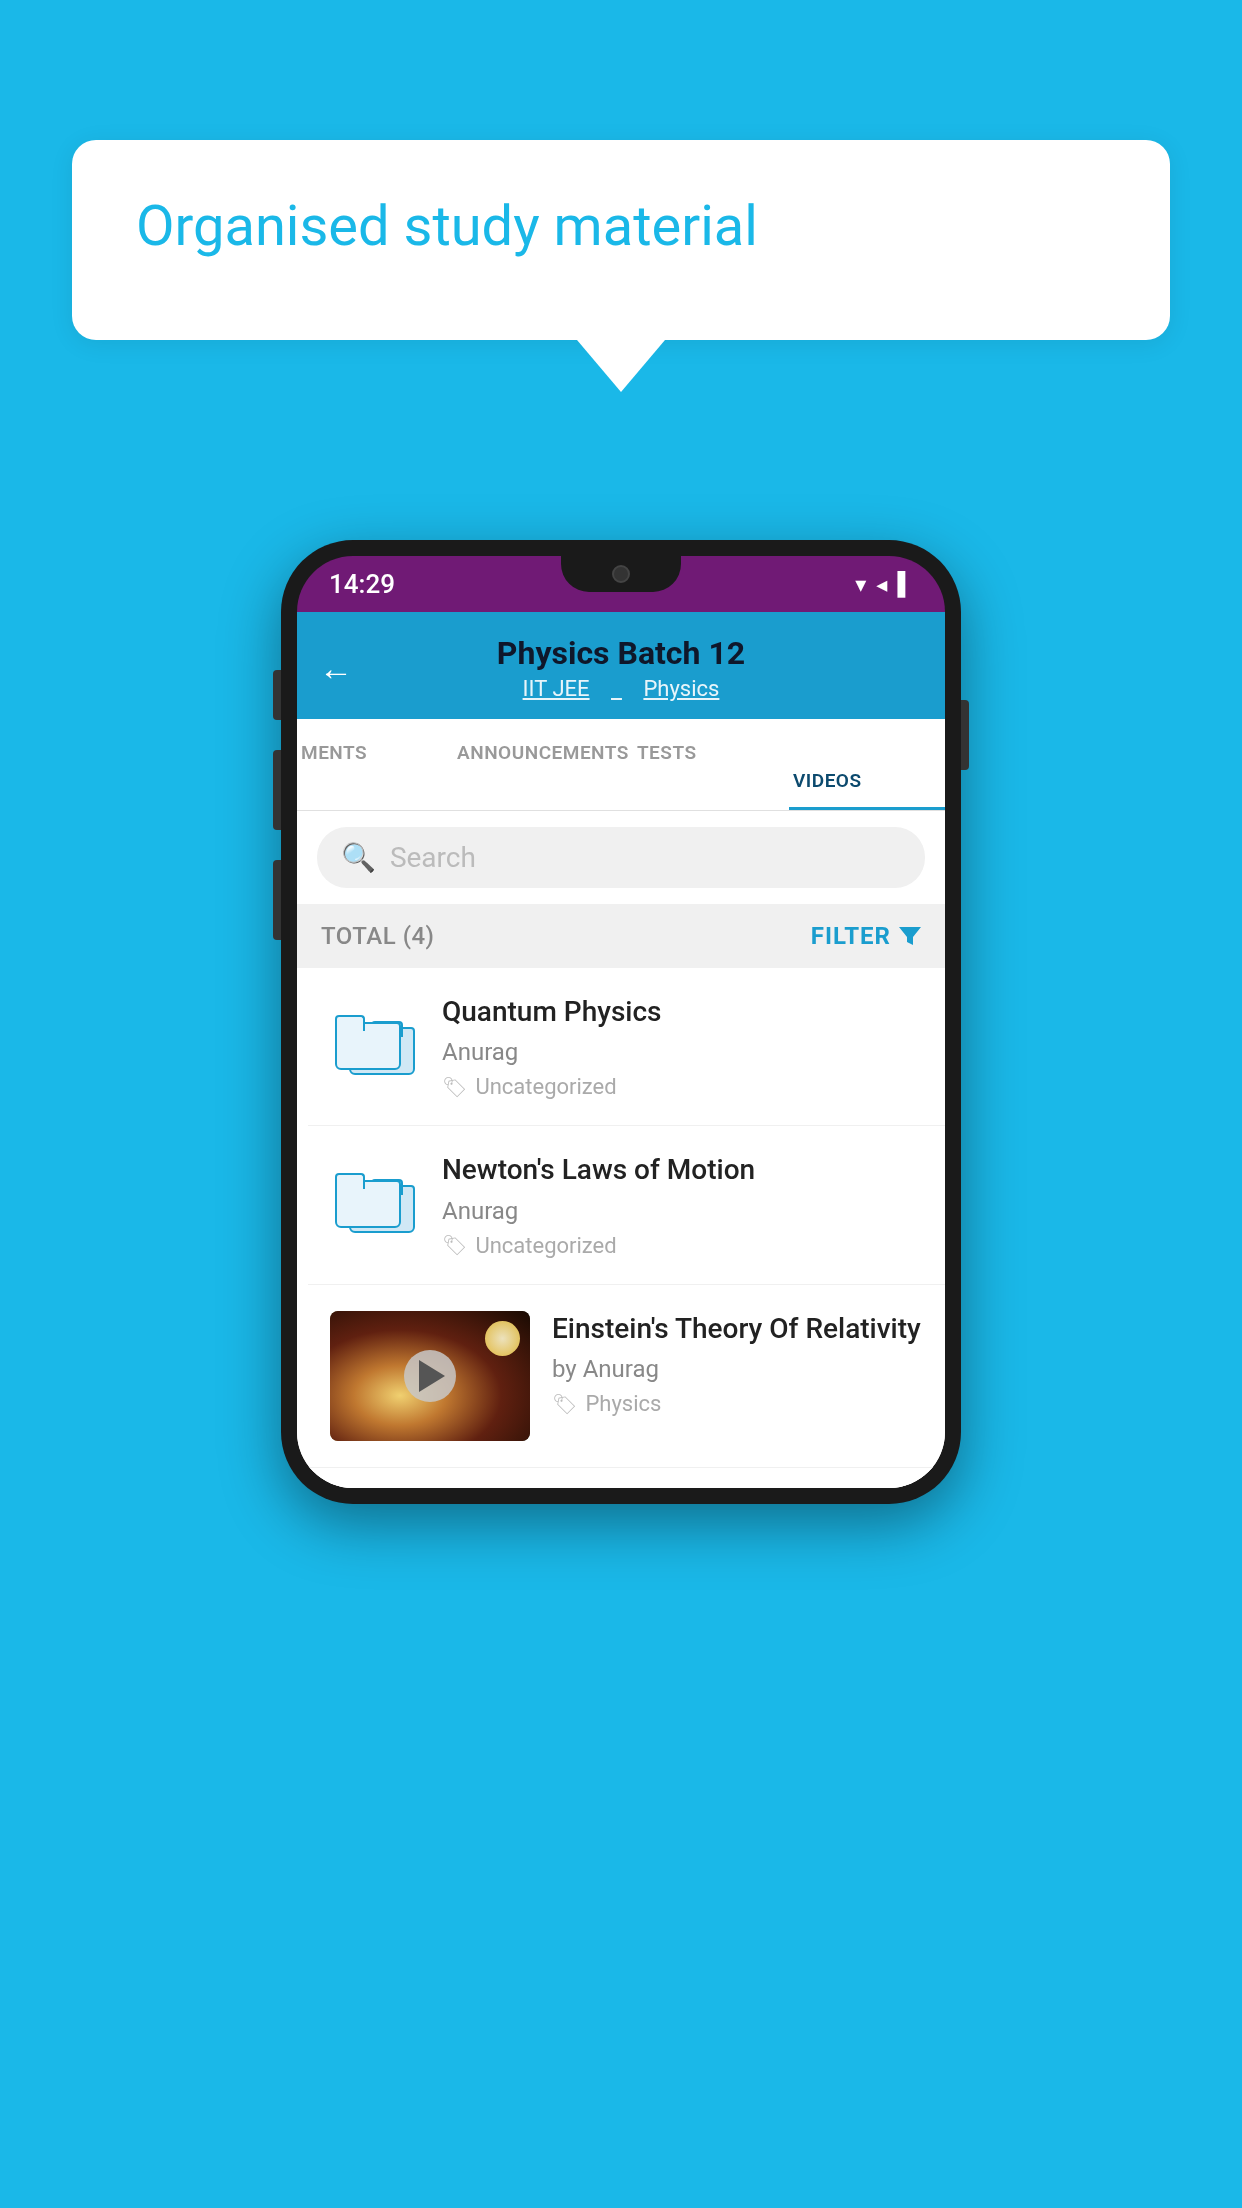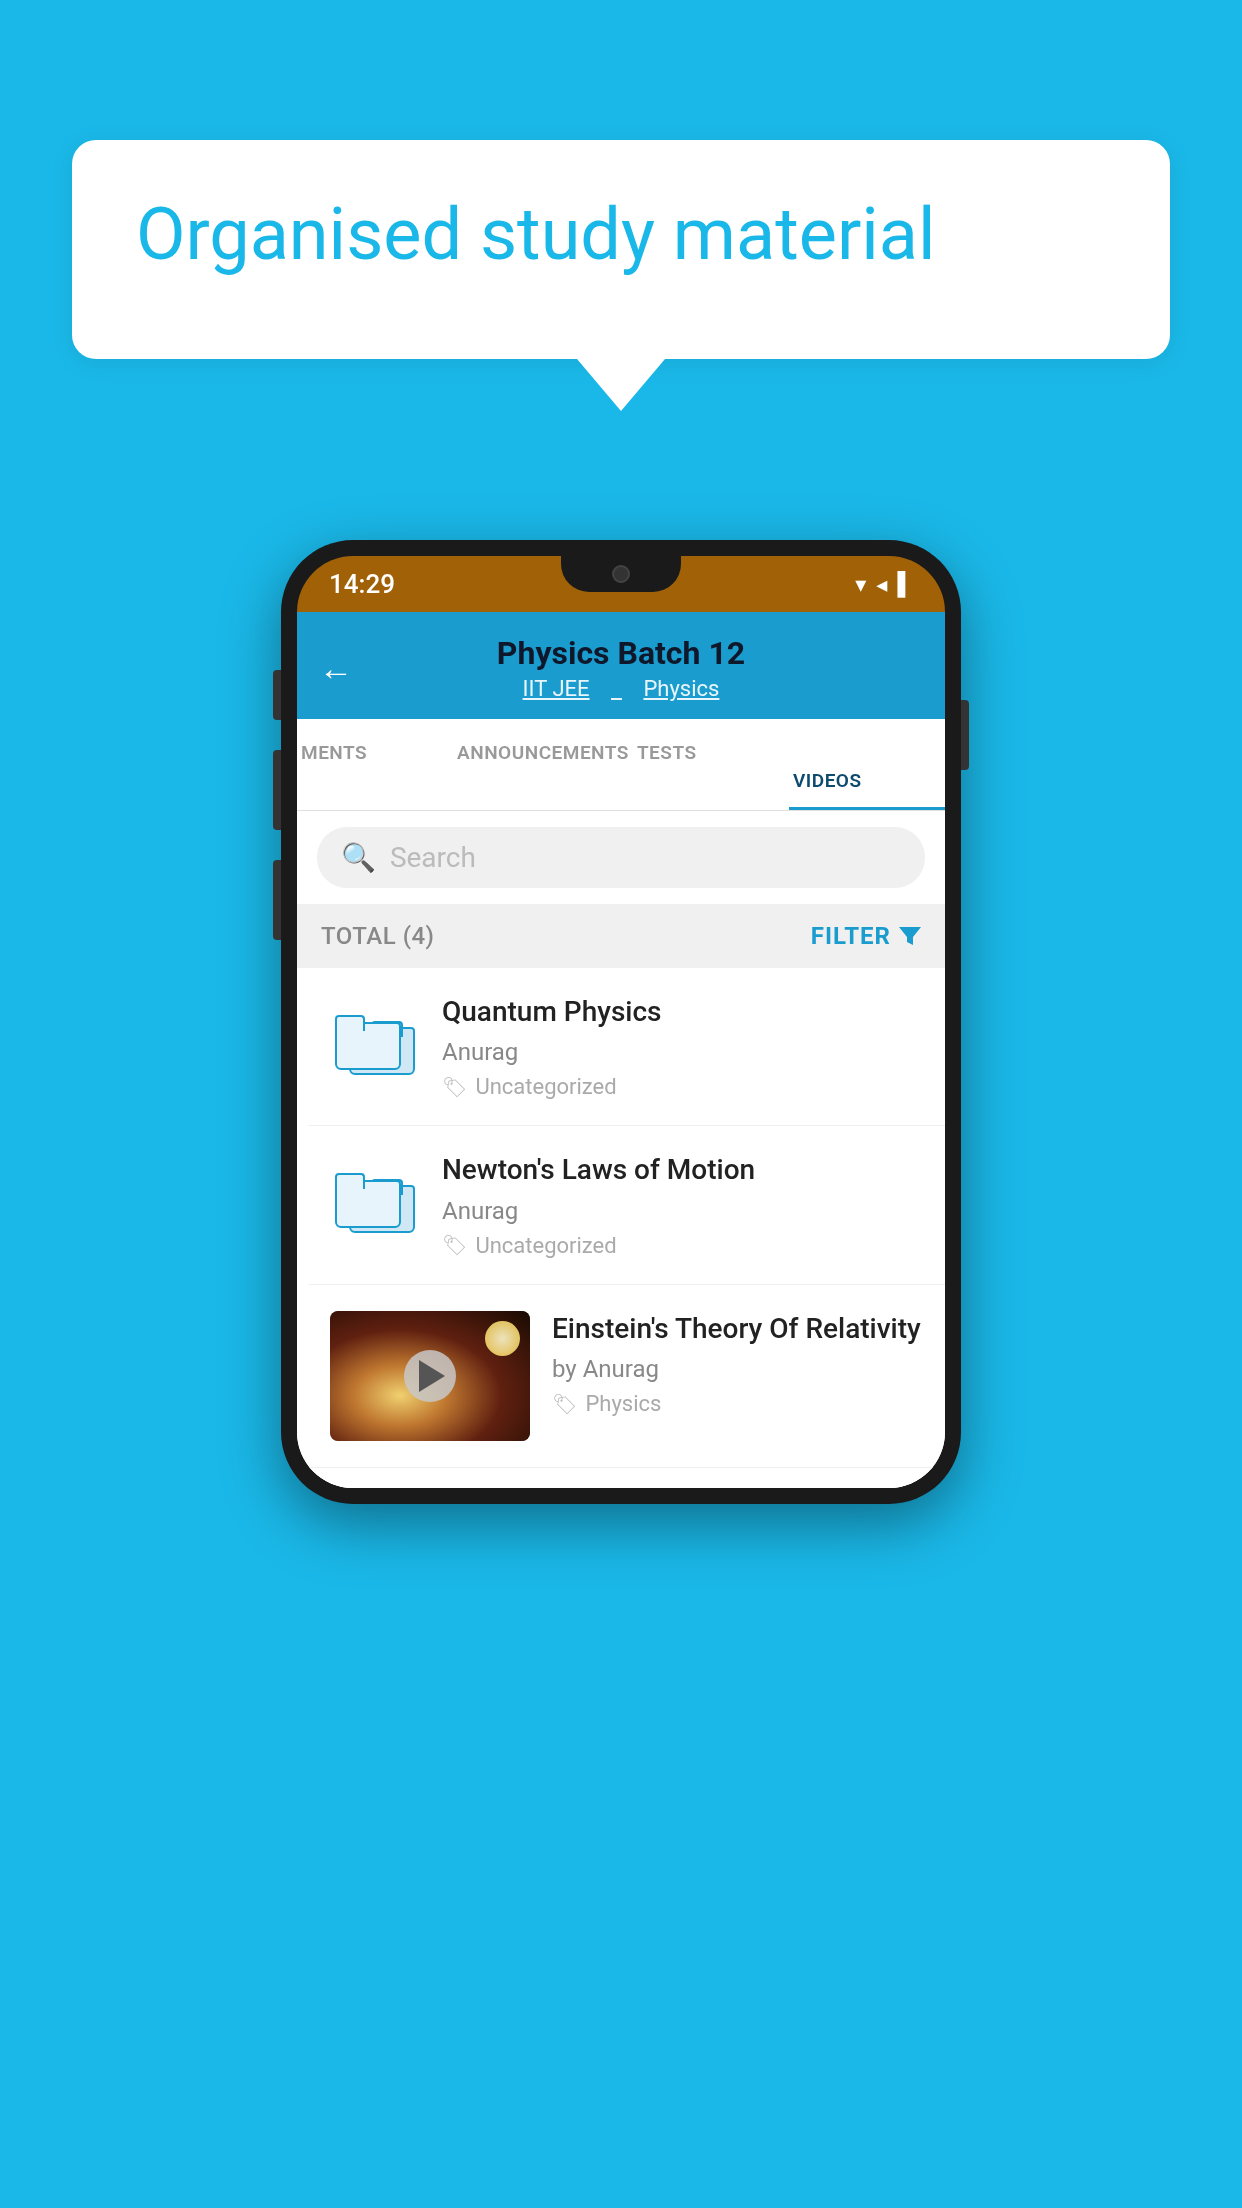--- a/index.html
+++ b/index.html
@@ -27,21 +27,21 @@
     .speech-bubble {
       background: #ffffff;
       border-radius: 24px;
       padding: 54px 64px 54px 64px;
       width: 100%;
       box-shadow: 0 4px 24px rgba(0,0,0,0.08);
     }
 
     .speech-bubble-title {
       color: #1ab8e8;
-      font-size: 72px;
+      font-size: 56px;
       font-weight: 400;
       line-height: 1.15;
       margin-bottom: 28px;
     }
 
     .speech-bubble-subtitle {
       color: #888888;
       font-size: 38px;
       font-weight: 400;
     }
@@ -69,21 +69,21 @@
       width: 680px;
       background: #1a1a1a;
       border-radius: 72px;
       padding: 16px;
       box-shadow: 0 20px 60px rgba(0,0,0,0.4);
       position: relative;
     }
 
     
     .phone-status-bar {
-      background: #a16207;
+      background: #701a75;
       border-radius: 56px 56px 0 0;
       height: 56px;
       display: flex;
       align-items: center;
       justify-content: space-between;
       padding: 0 32px;
       position: relative;
     }
 
     .status-time {

